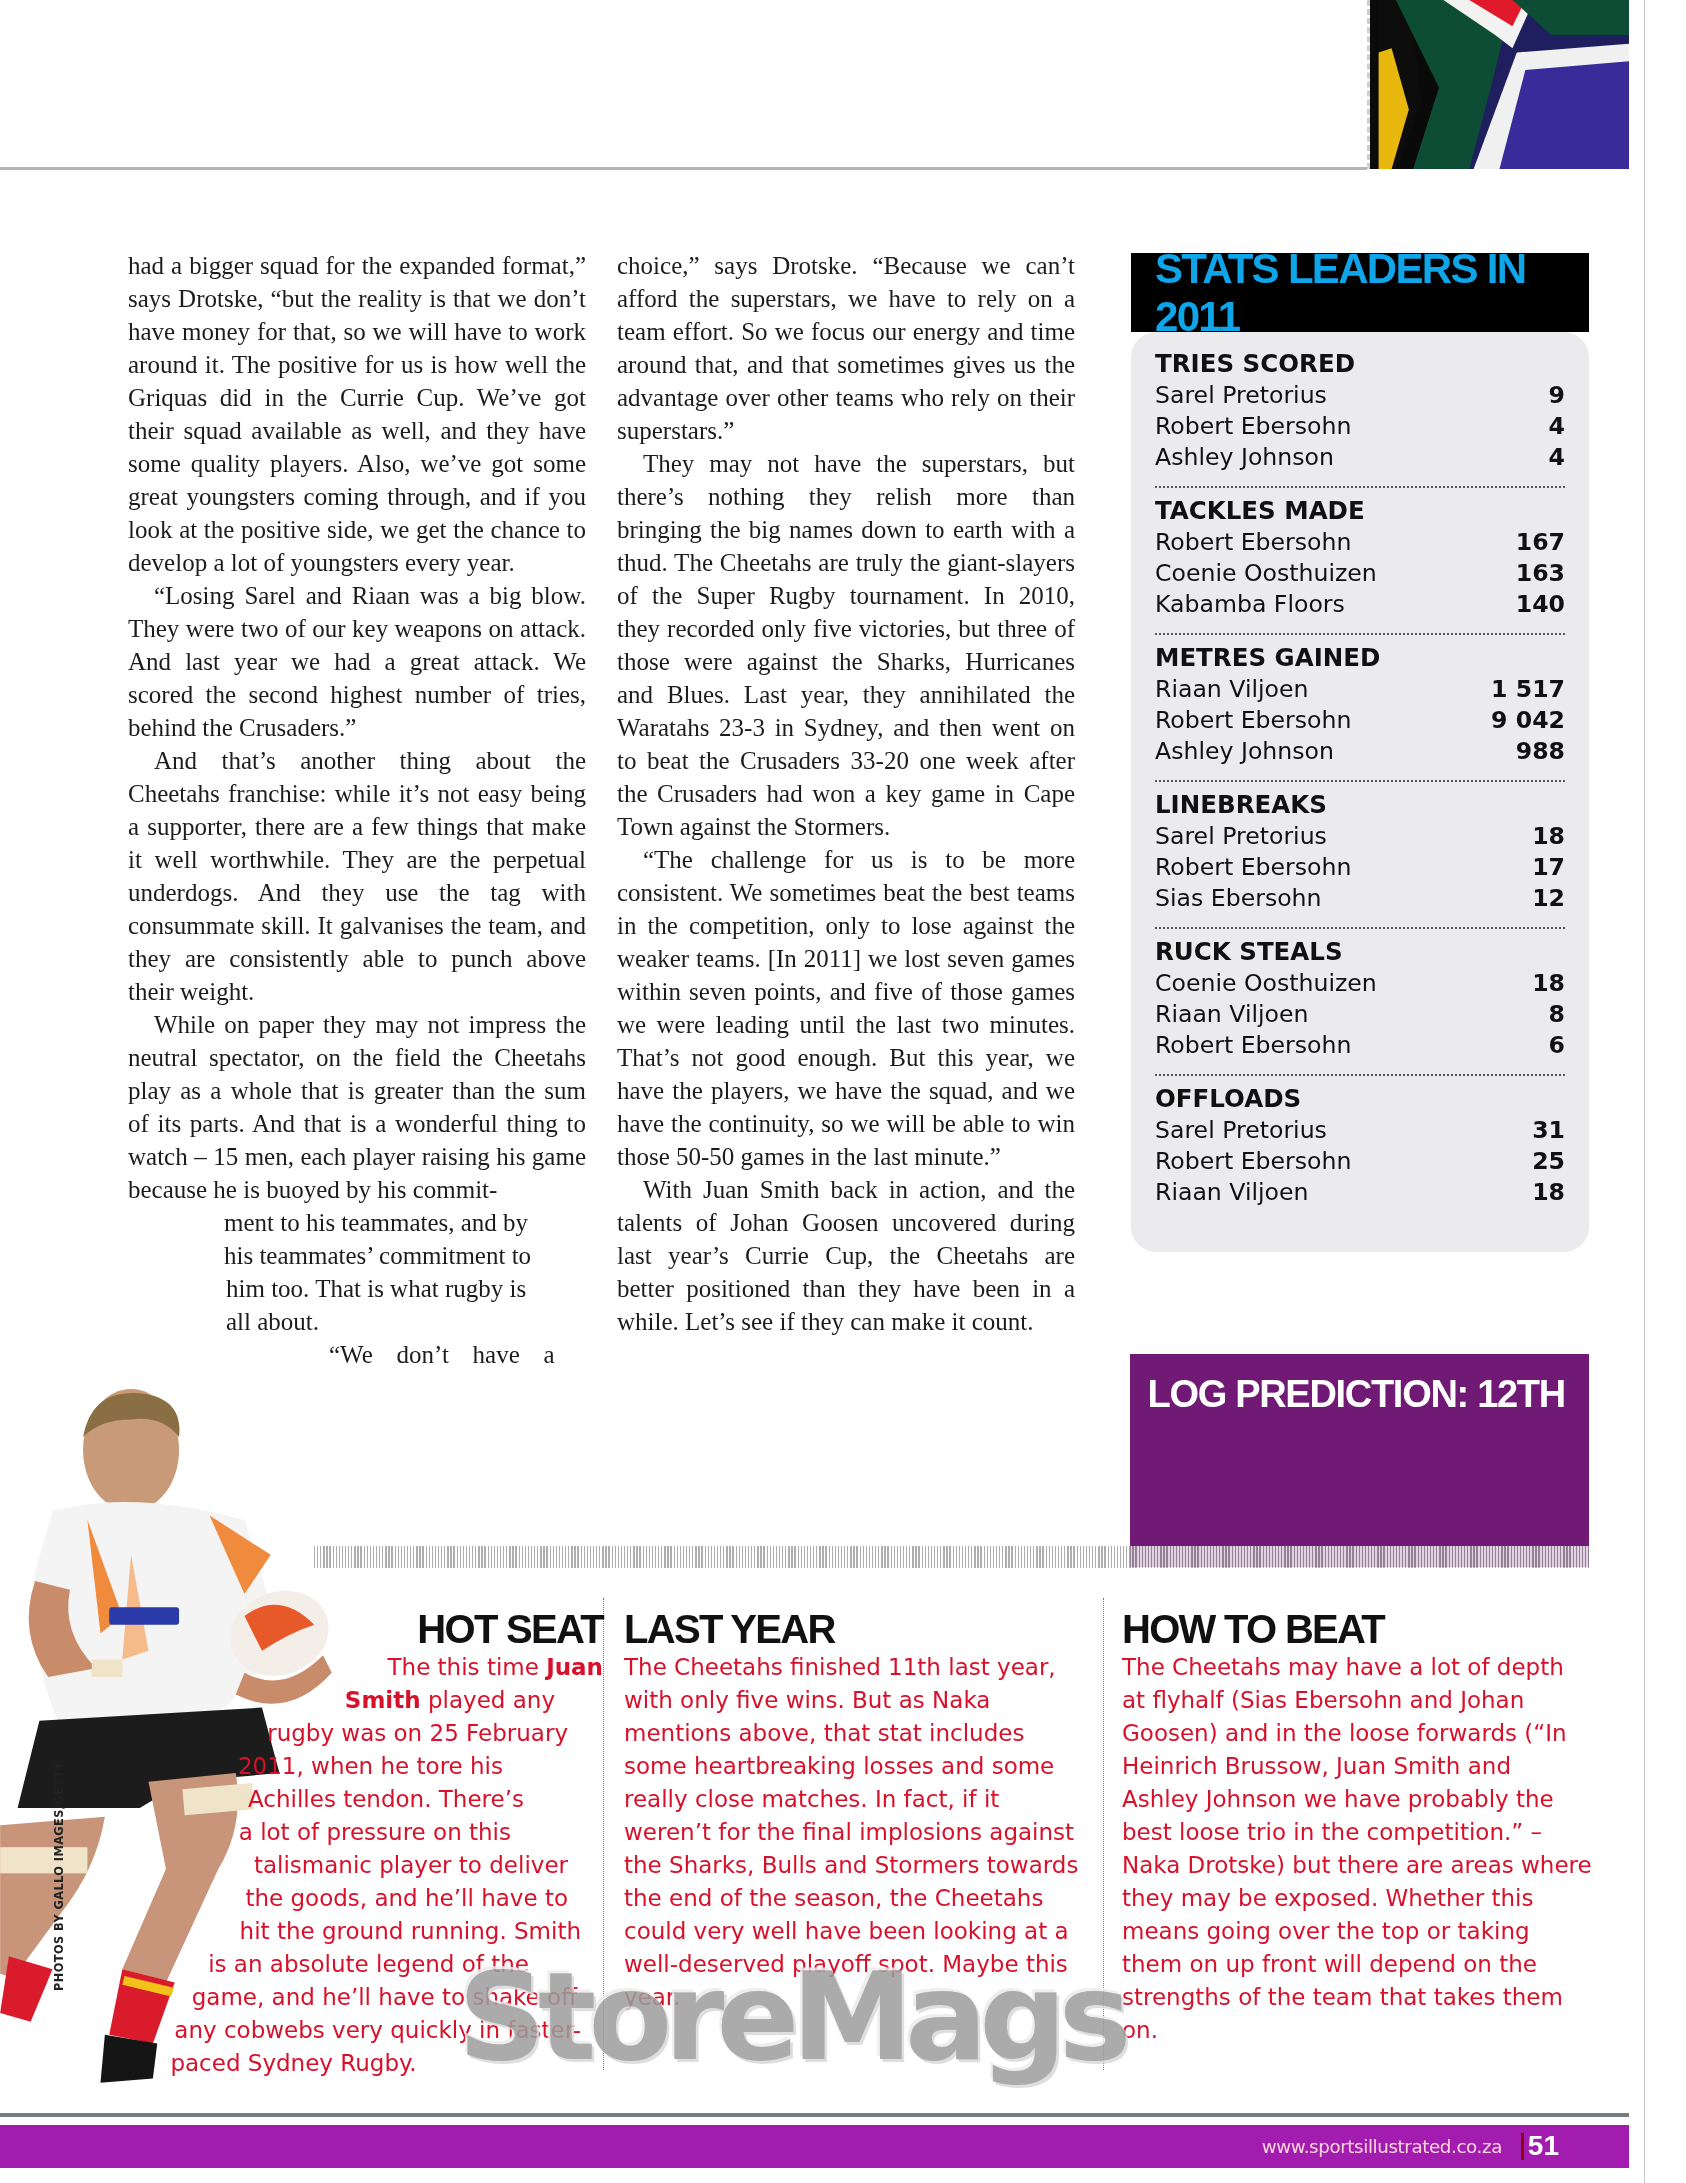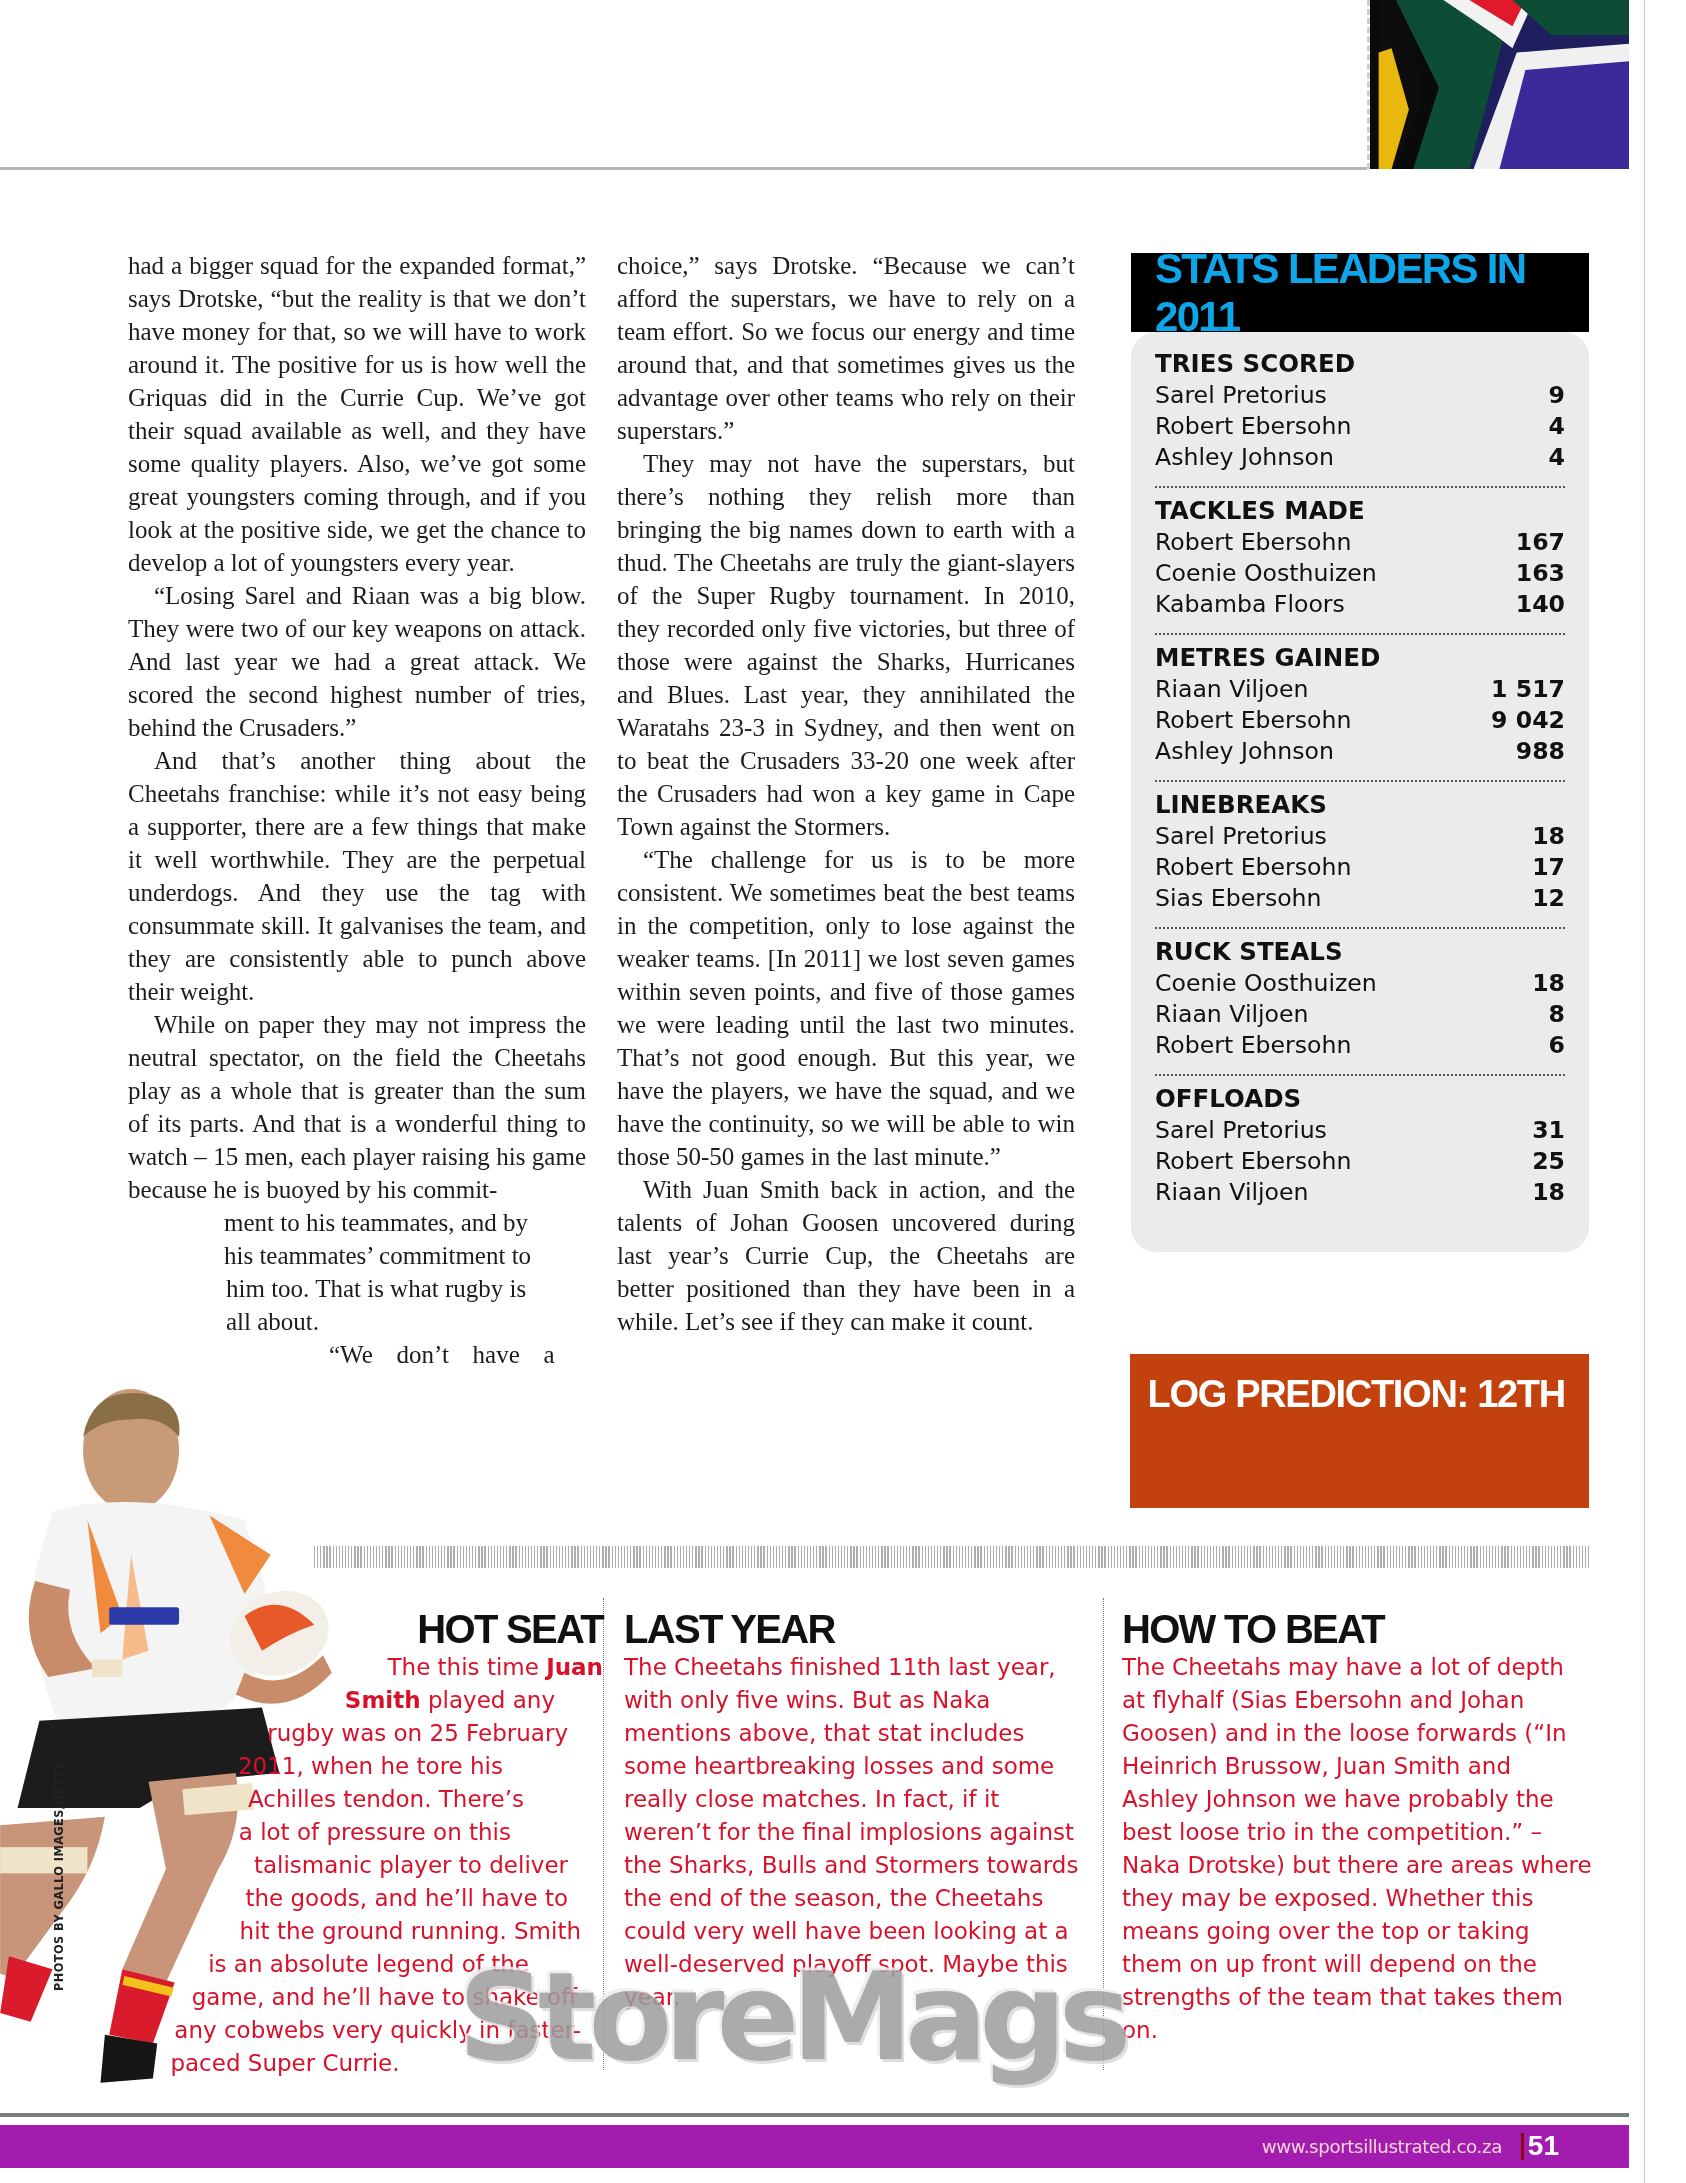--- a/index.html
+++ b/index.html
@@ -34,21 +34,21 @@
                 transform-origin: left; }
   .stats-body { background: #ebebee; padding: 8.7px 24px 17.5px 24px; height: 393px; border-radius: 25px; }
   .stats-body { height: auto; padding-bottom: 31px; }
   .stat-group { padding: 6.1px 0 13px 0; border-bottom: 2.6px dotted #555; }
   .stat-group:last-child { border-bottom: none; }
   .stat-title { font-family: "DejaVu Sans", sans-serif; font-weight: bold; font-size: 24.5px; line-height: 33px; color: #111; }
   .stat-row { display: flex; justify-content: space-between; font-family: "DejaVu Sans", sans-serif; font-size: 23.6px; line-height: 31px; color: #111; }
   .stat-row .val { font-weight: bold; }
 
   
-  .logpred { position: absolute; left: 1130px; top: 1354px; width: 459px; height: 154px; background: #c2410c; color: #fff; padding: 17.5px 17.5px; }
+  .logpred { position: absolute; left: 1130px; top: 1354px; width: 459px; height: 213px; background: #701a75; color: #fff; padding: 17.5px 17.5px; }
   .logpred h2 { font-family: "Liberation Sans", "DejaVu Sans", sans-serif; font-weight: bold; font-size: 38px; line-height: 44px; letter-spacing: -1.3px; }
   .logpred p { font-family: "DejaVu Sans", sans-serif; font-size: 22px; line-height: 27px; margin-top: 7.9px; letter-spacing: -0.4px; }
 
   
   .hatch { position: absolute; left: 314px; top: 1546px; width: 1275px; height: 22px;
            background: repeating-linear-gradient(90deg, #9a9a9a 0 1.3px, #ffffff 1.3px 3.1px); opacity: 0.8; }
 
   
   .side { position: absolute; top: 1607px; font-family: "DejaVu Sans", sans-serif; color: #d8102a; font-size: 23px; line-height: 33px; }
   .side h3 { font-family: "Liberation Sans", "DejaVu Sans", sans-serif; font-weight: bold; color: #111; font-size: 40px; line-height: 44px; letter-spacing: -1.7px; }
@@ -260,21 +260,21 @@
   <span class="line" style="padding-right:35px">rugby was on 25 February</span>
   <span class="line" style="padding-right:100px">2011, when he tore his</span>
   <span class="line" style="padding-right:79px">Achilles tendon. There’s</span>
   <span class="line" style="padding-right:92px">a lot of pressure on this</span>
   <span class="line" style="padding-right:35px">talismanic player to deliver</span>
   <span class="line" style="padding-right:35px">the goods, and he’ll have to</span>
   <span class="line" style="padding-right:22px">hit the ground running. Smith</span>
   <span class="line" style="padding-right:74px">is an absolute legend of the</span>
   <span class="line" style="padding-right:26px">game, and he’ll have to shake off</span>
   <span class="line" style="padding-right:22px">any cobwebs very quickly in faster-</span>
-  <span class="line" style="text-align:left; padding-left:4.4px">paced Super Currie.</span>
+  <span class="line" style="text-align:left; padding-left:4.4px">paced Sydney Rugby.</span>
 </div>
 
 <div class="side lastyear">
   <h3>LAST YEAR</h3>
   <p>The Cheetahs finished 11th last year, with only five wins. But as Naka mentions above, that stat includes some heartbreaking losses and some really close matches. In fact, if it weren’t for the final implosions against the Sharks, Bulls and Stormers towards the end of the season, the Cheetahs could very well have been looking at a well-deserved playoff spot. Maybe this year.</p>
 </div>
 
 <div class="side howto">
   <h3>HOW TO BEAT</h3>
   <p>The Cheetahs may have a lot of depth at flyhalf (Sias Ebersohn and Johan Goosen) and in the loose forwards (“In Heinrich Brussow, Juan Smith and Ashley Johnson we have probably the best loose trio in the competition.” – Naka Drotske) but there are areas where they may be exposed. Whether this means going over the top or taking them on up front will depend on the strengths of the team that takes them on.</p>

